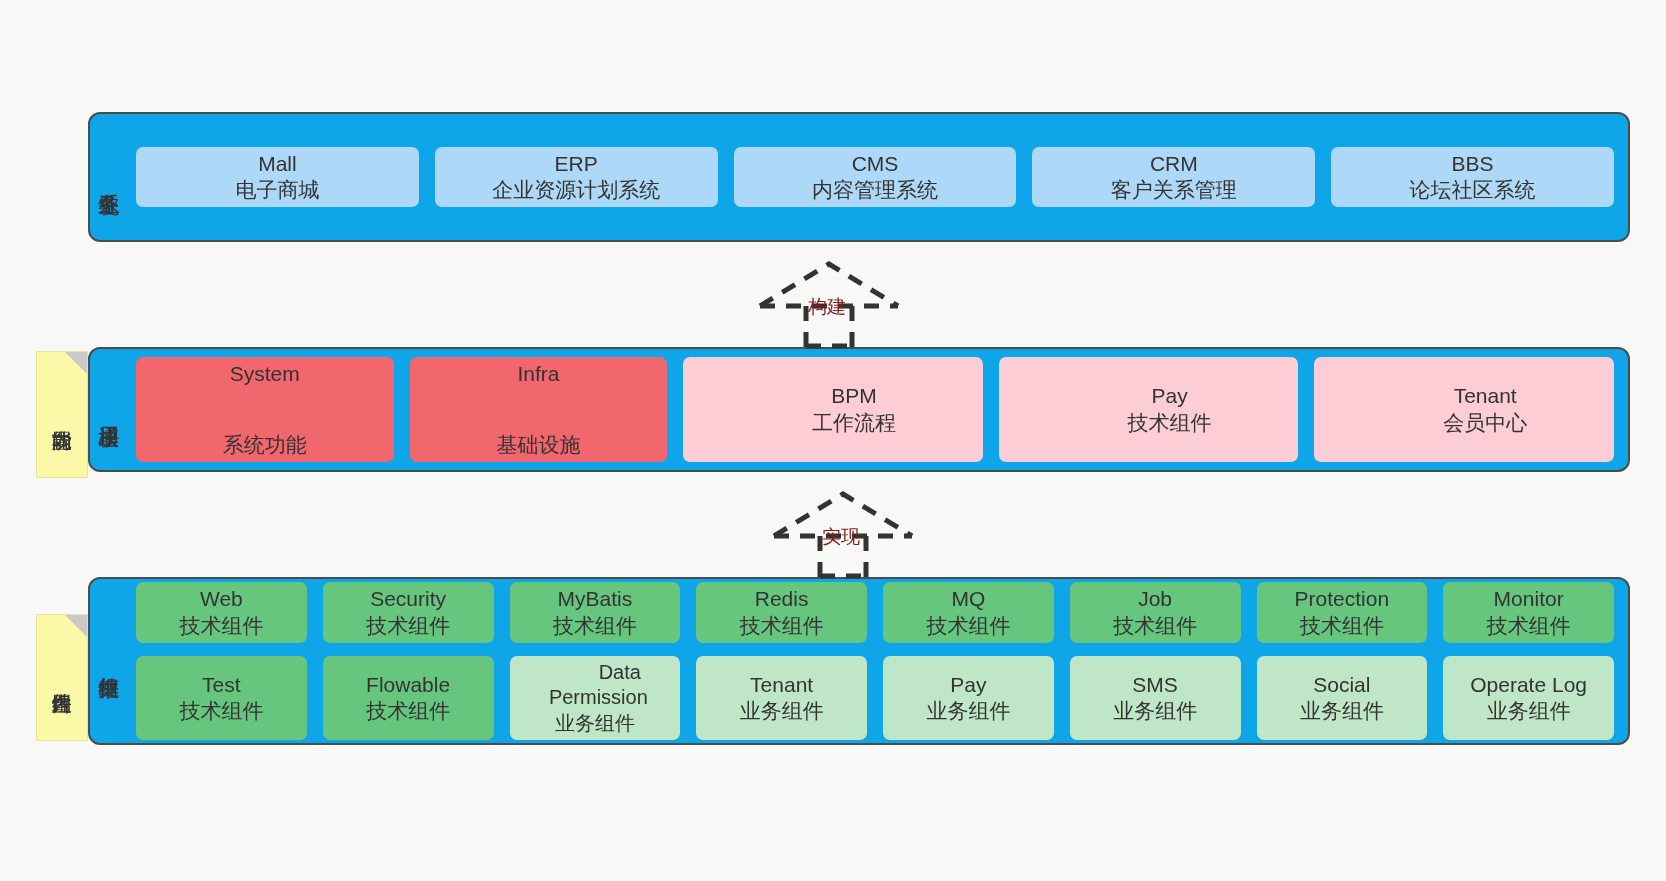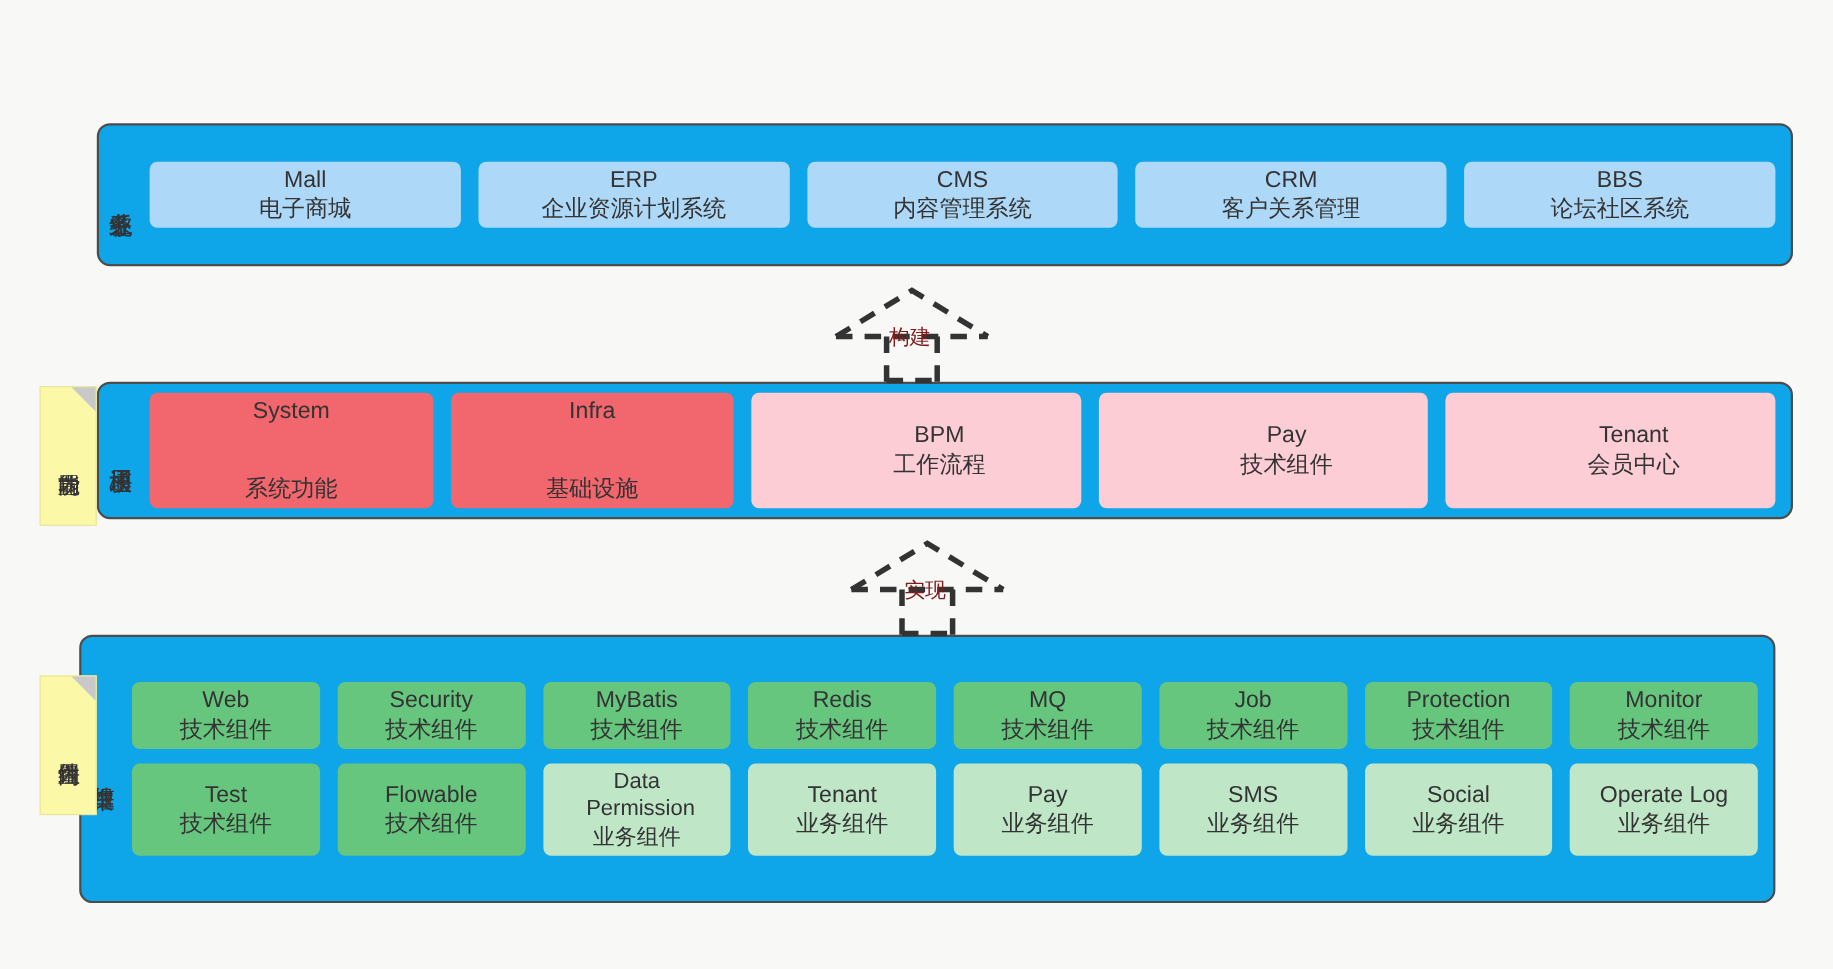--- a/index.html
+++ b/index.html
@@ -201,21 +201,21 @@
     <path d="M50 48 L50 90 M96 48 L96 90 M50 88 L96 88" stroke="#333333" stroke-width="5" stroke-dasharray="15 11" fill="none"></path>
   </svg>
   <div class="arrow-label" style="left:52px; top:36px;">实现</div>
 </div>
 
 <div class="note" style="left:36px; top:614px; height:127px;">
   <span class="fold"></span>
   <span>内置组件</span>
 </div>
 
-<div class="layer" id="layer-2" style="left:72px; top:577px; width:1542px; height:244px;">
+<div class="layer" id="layer-2" style="left:88px; top:577px; width:1542px; height:168px;">
   <div class="layer-title">框架组件</div>
   <div class="layer-body">
 
     <div class="row">
       <div class="card green">
         <span class="en">Web</span>
         <span class="cn">技术组件</span>
       </div>
       <div class="card green">
         <span class="en">Security</span>
@@ -250,21 +250,21 @@
     <div class="row">
       <div class="card green">
         <span class="en">Test</span>
         <span class="cn">技术组件</span>
       </div>
       <div class="card green">
         <span class="en">Flowable</span>
         <span class="cn">技术组件</span>
       </div>
       <div class="card lgreen" style="font-size:20px;">
-        <span class="en" style="max-width:92px;">Data Permission</span>
+        <span class="en" style="max-width:92px;text-align:right;">Data Permission</span>
         <span class="cn">业务组件</span>
       </div>
       <div class="card lgreen">
         <span class="en">Tenant</span>
         <span class="cn">业务组件</span>
       </div>
       <div class="card lgreen">
         <span class="en">Pay</span>
         <span class="cn">业务组件</span>
       </div>

